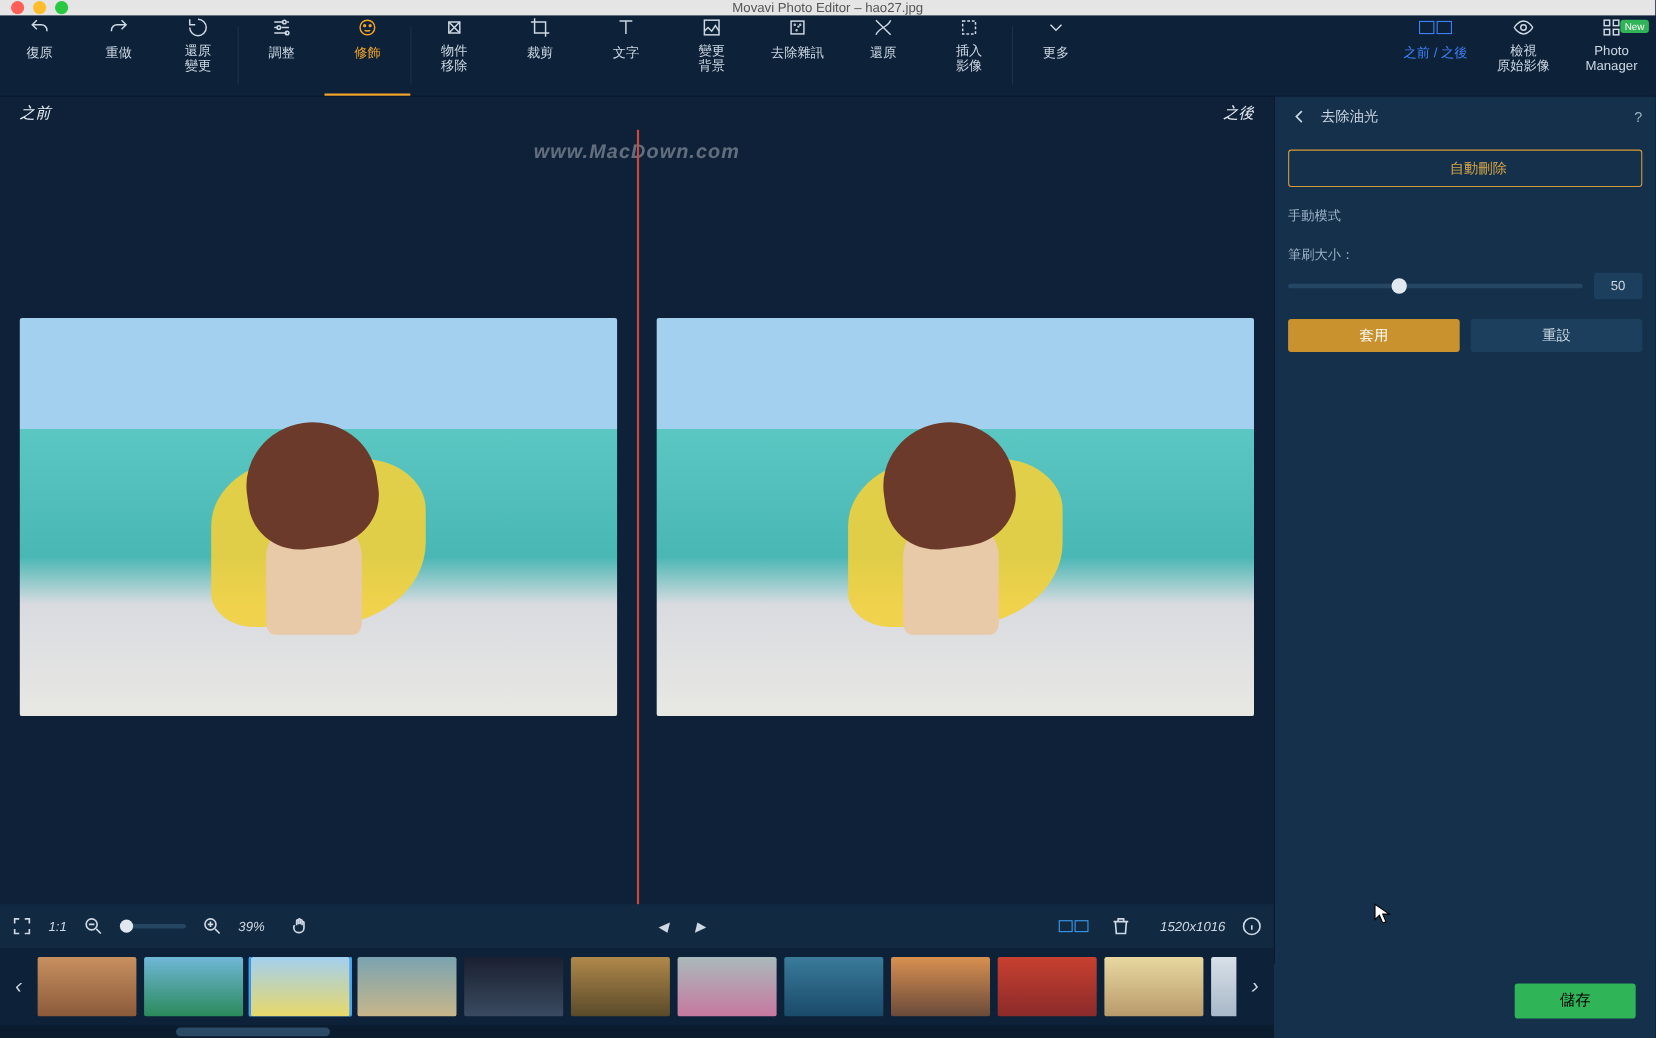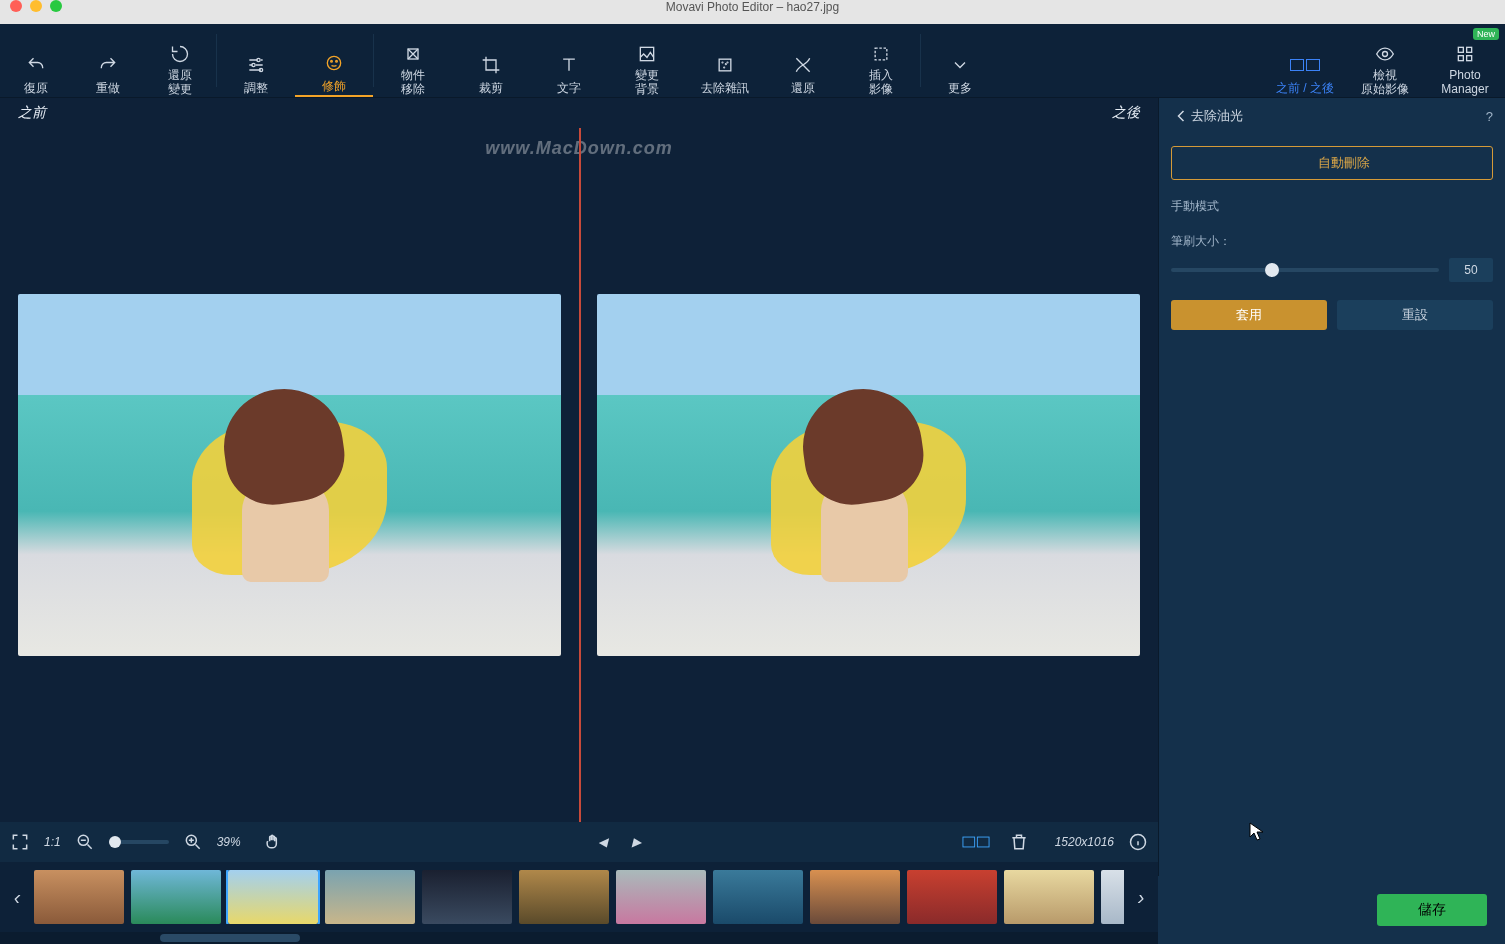--- a/index.html
+++ b/index.html
@@ -1,42 +1,42 @@
 <!DOCTYPE html>
 <html><head>
 <meta charset="utf-8">
 <style>
 * { margin: 0; padding: 0; box-sizing: border-box; font-family: -apple-system, "Helvetica Neue", Arial, sans-serif; }
 body { width: 1505px; height: 944px; background: #0e2138; color: #cfd8e3; overflow: hidden; display: flex; flex-direction: column; }
-.titlebar { height: 24px; background: #e5e5e5; display: flex; align-items: flex-start; position: relative; }
+.titlebar { height: 14px; background: #e5e5e5; display: flex; align-items: center; position: relative; }
 .trafficlights { display: flex; gap: 8px; padding-left: 10px; }
 .tl { width: 12px; height: 12px; border-radius: 50%; }
 .tl.red { background: #ff5f57; }
 .tl.yellow { background: #ffbd2e; }
 .tl.green { background: #28c940; }
 .titletext { position: absolute; left: 0; right: 0; text-align: center; font-size: 12px; color: #555; }
 .toolbar { height: 74px; background: #0d2239; display: flex; border-bottom: 1px solid #09192a; }
-.tbtn { width: 78px; display: flex; flex-direction: column; align-items: center; justify-content: flex-end; font-size: 12px; color: #cfd8e3; gap: 4px; cursor: pointer; }
+.tbtn { width: 78px; display: flex; flex-direction: column; align-items: center; justify-content: flex-start; font-size: 12px; color: #cfd8e3; gap: 4px; cursor: pointer; }
 .tbtn .ic { height: 22px; display: flex; align-items: center; justify-content: center; }
 .tbtn.active { color: #f3a428; border-bottom: 2px solid #f3a428; }
 .tgap { width: 1px; background: #18324b; margin: 10px 0; }
 .tbtn.small { width: 72px; }
 .tspacer { flex: 1; }
 .tbtn.right { width: 80px; }
 .newbadge { position: absolute; top: 4px; right: 6px; background: #2fb457; color: #fff; font-size: 9px; padding: 1px 4px; border-radius: 3px; }
 .tbtn.rel { position: relative; }
 .main { flex: 1; display: flex; min-height: 0; }
 .canvaswrap { flex: 1; display: flex; flex-direction: column; background: #0e2138; min-width: 0; font-style: italic; }
 .balabel { height: 30px; display: flex; justify-content: space-between; padding: 0 18px; align-items: center; font-size: 14px; color: #e6edf5; }
 .split { flex: 1; display: flex; position: relative; }
 .half { flex: 1; display: flex; align-items: center; justify-content: center; padding: 18px; }
 .divider { position: absolute; left: 50%; top: 0; bottom: 0; width: 2px; background: #c84a3a; }
 .photo { width: 100%; aspect-ratio: 1520/1016; max-height: 380px; background: linear-gradient(to bottom, #a3d0ef 0%, #a3d0ef 28%, #5bc7c3 28%, #49b7b4 60%, #d9dbe0 72%, #e8e8e3 100%); border-radius: 2px; position: relative; overflow: hidden; }
 .sidepanel { width: 347px; background: #14304b; display: flex; flex-direction: column; border-left: 1px solid #0a1a2b; }
-.sphdr { height: 36px; display: flex; align-items: center; padding: 0 12px; font-size: 13px; color: #cfd8e3; position: relative; }
+.sphdr { height: 36px; display: flex; align-items: center; padding: 0 12px; gap: 10px; font-size: 13px; color: #cfd8e3; position: relative; }
 .sphdr .help { position: absolute; right: 12px; color: #9fb3c7; }
 .spbody { padding: 12px; display: flex; flex-direction: column; gap: 18px; }
 .autobtn { border: 1px solid #d59a38; color: #d9a548; background: transparent; height: 34px; border-radius: 3px; font-size: 13px; cursor: pointer; padding-left: 24px; }
 .lbl { font-size: 12px; color: #9fb3c7; }
 .row { display: flex; align-items: center; gap: 10px; }
 .slider { flex: 1; height: 4px; background: #264763; border-radius: 2px; position: relative; }
 .slider .thumb { position: absolute; top: -5px; width: 14px; height: 14px; border-radius: 50%; background: #e2e8ef; left: 35%; }
 .valbox { width: 44px; height: 24px; background: #1b3f5c; color: #cfd8e3; font-size: 12px; display: flex; align-items: center; justify-content: center; border-radius: 2px; }
 .btnrow { display: flex; gap: 10px; }
 .applybtn { flex: 1; height: 30px; background: #c9922f; color: #fff; border: none; border-radius: 3px; font-size: 13px; cursor: pointer; }

